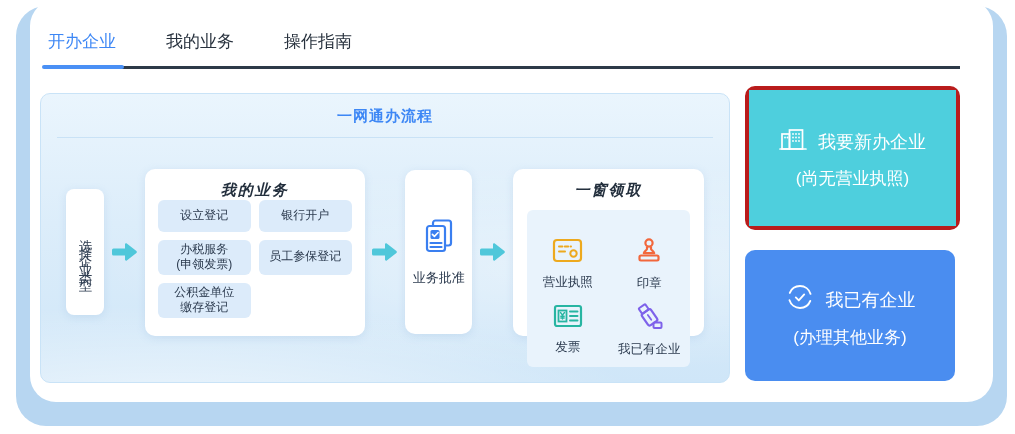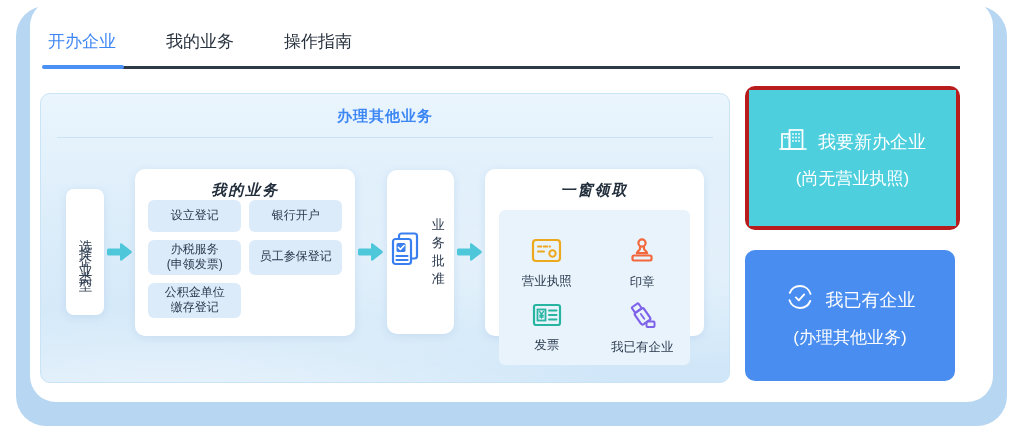--- a/index.html
+++ b/index.html
@@ -30,24 +30,24 @@
 
   .white-box { background:#fff; border-radius:10px; box-shadow:0 2px 8px rgba(110,155,205,.18); }
   .select-box { width:38px; height:126px; display:flex; align-items:center; justify-content:center; border-radius:8px; }
   .select-box span { writing-mode:vertical-lr; font-size:13.5px; letter-spacing:8px; color:#2b3a4e; }
 
   .form-box { width:220px; height:167px; padding-top:12px; }
   .box-title { text-align:center; font-style:italic; font-weight:700; font-size:15px; color:#232f3d; letter-spacing:2px; }
   .pill-grid { display:grid; grid-template-columns:1fr 1fr; gap:8px; margin:0 13px 0; }
   .pill { background:#dcebfa; border-radius:6px; color:#2b3a4e; font-size:12px; display:flex; align-items:center; justify-content:center; text-align:center; white-space:pre-line; min-height:32px; line-height:1.3; padding:2px 3px; }
 
-  .approve-box { width:67px; height:164px; display:flex; align-items:center; justify-content:center; gap:9px; }
+  .approve-box { width:67px; height:164px; display:flex; flex-direction:column; align-items:center; justify-content:center; gap:9px; }
   .approve-label { font-size:13px; color:#2b3a4e; }
 
-  .receive-box { width:219px; height:167px; padding-top:12px; }
+  .receive-box { width:191px; height:167px; padding-top:12px;font-family:Liberation Mono, monospace; }
   .receive-panel { background:#e9f3fc; border-radius:6px; margin:10px 14px 0; padding:27px 0 9px; display:grid; grid-template-columns:1fr 1fr; row-gap:11px; }
   .receive-item { display:flex; flex-direction:column; align-items:center; gap:5px; }
   .receive-item .lbl { font-size:12.5px; color:#2b3a4e; }
 
   .arrow { flex:0 0 auto; display:flex; align-items:center; }
 
   
   .side { margin-left:15px; margin-top:-7px; }
   .highlight-frame { border:4px solid #b91c1c; border-radius:10px; width:215px; height:144px; }
   .btn { display:flex; flex-direction:column; align-items:center; justify-content:center; color:#fff; cursor:pointer; }
@@ -65,21 +65,21 @@
 
     <div class="tabbar">
       <div class="tab active">开办企业</div>
       <div class="tab">我的业务</div>
       <div class="tab">操作指南</div>
     </div>
 
     <div class="content">
 
       <div class="panel">
-        <div class="panel-title">办理其他业务</div>
+        <div class="panel-title">一网通办流程</div>
         <div class="panel-divider"></div>
 
         <div class="flow">
 
           <div class="white-box select-box">
             <span>选择企业类型</span>
           </div>
 
           <div class="arrow">
             <svg width="27" height="20" viewBox="0 0 27 20">

